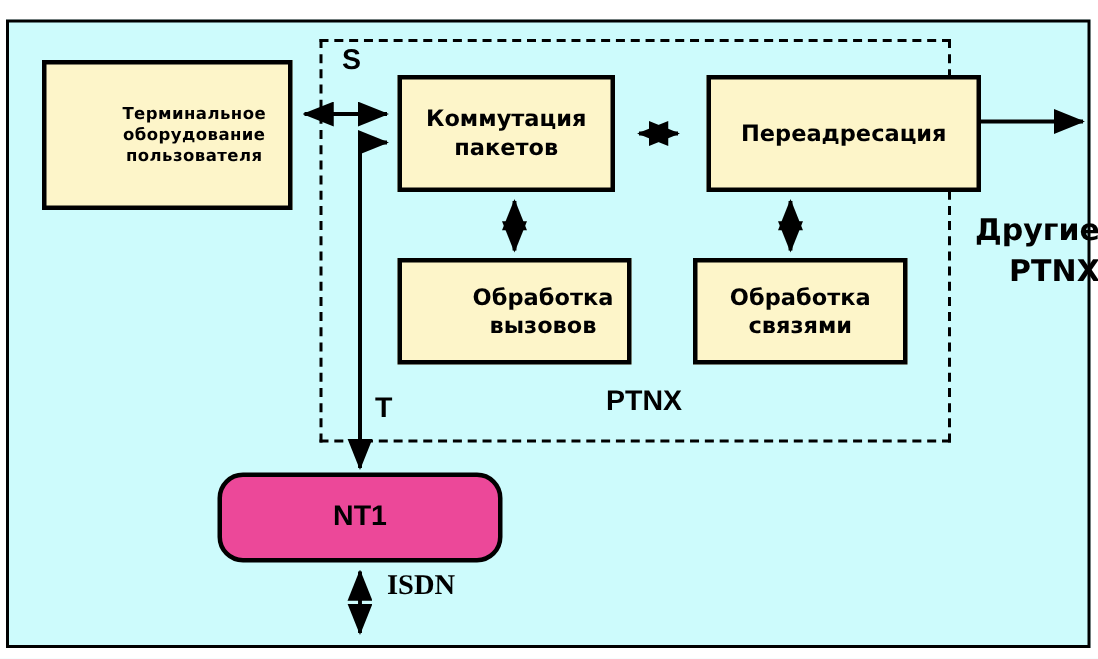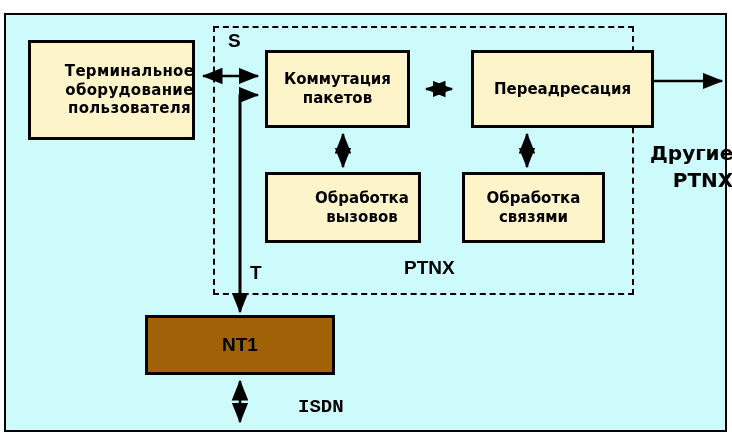--- a/index.html
+++ b/index.html
@@ -46,45 +46,45 @@
     border: 3px solid #000000;
     display: flex;
     align-items: center;
     justify-content: center;
     text-align: center;
     font-weight: bold;
     color: #000000;
     line-height: 1.25;
   }
   .box-yellow { background: #fdf5c9; }
-  .box-green  { background: #a16207; }
+  .box-green  { background: #ec4899; border-radius: 17px; }
 
   .box .lines { display: block; }
   .box .lines span { display: block; white-space: nowrap; }
 
   
-  #box-terminal   { left: 28px;  top: 40px;  width: 167px; height: 100px; font-size: 15px; letter-spacing: .3px; padding-left: 36px; }
+  #box-terminal   { left: 28px;  top: 40px;  width: 167px; height: 100px; font-size: 11px; letter-spacing: .3px; padding-left: 36px; }
   #box-switching  { left: 265px; top: 50px;  width: 145px; height: 78px;  font-size: 15px; }
   #box-forwarding { left: 471px; top: 50px;  width: 183px; height: 78px;  font-size: 15px; }
   #box-callproc   { left: 265px; top: 172px; width: 156px; height: 71px;  font-size: 15px; padding-left: 38px; }
   #box-linkctrl   { left: 462px; top: 172px; width: 143px; height: 71px;  font-size: 15px; }
   #box-nt1        { left: 145px; top: 315px; width: 190px; height: 60px;  font-size: 19px;
                     font-family: "Liberation Sans", sans-serif; font-weight: bold; }
 
   
   .label {
     position: absolute;
     color: #000000;
     font-weight: bold;
     white-space: nowrap;
   }
   #label-s     { left: 228px; top: 30px;  font-size: 19px; font-family:"Liberation Sans", sans-serif; }
   #label-t     { left: 250px; top: 262px; font-size: 19px; font-family:"Liberation Sans", sans-serif; }
   #label-ptnx  { left: 404px; top: 257px; font-size: 19px; font-family:"Liberation Sans", sans-serif; }
-  #label-isdn  { left: 258px; top: 396px; font-size: 19px; font-family:Liberation Mono, monospace;margin-left:40px; }
+  #label-isdn  { left: 258px; top: 380px; font-size: 19px; font-family:Liberation Serif, serif; }
   #label-other { left: 650px; top: 140px; font-size: 20px; line-height: 1.35; font-family:"DejaVu Sans", sans-serif;text-align:right; }
   #label-other span { display: block; }
 
   
   #connectors {
     position: absolute;
     left: 0; top: 0;
     width: 732px; height: 439px;
     pointer-events: none;
   }

